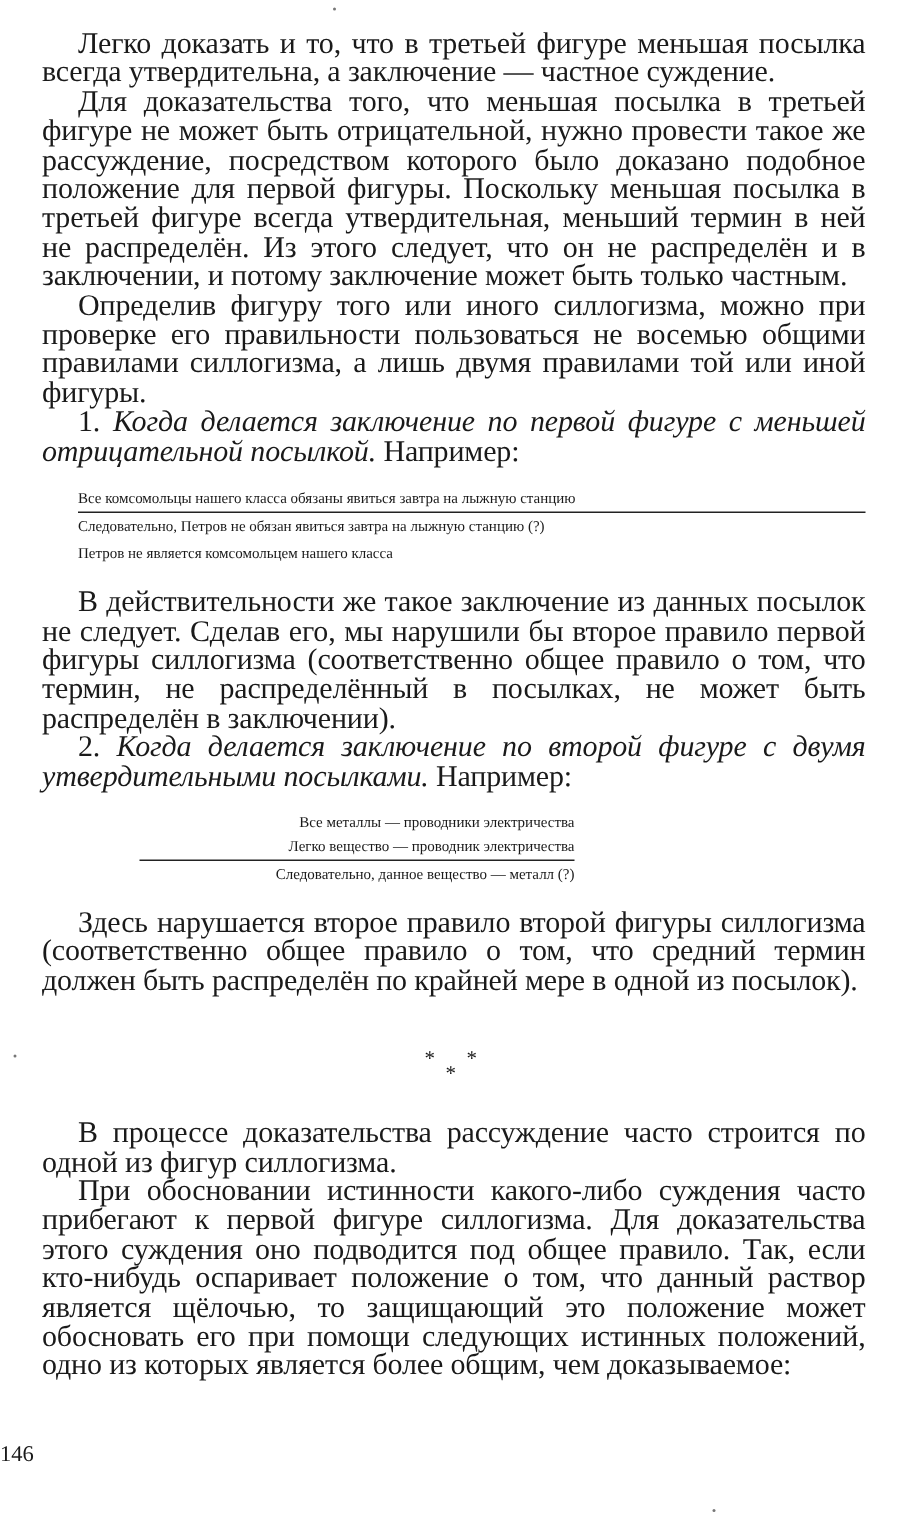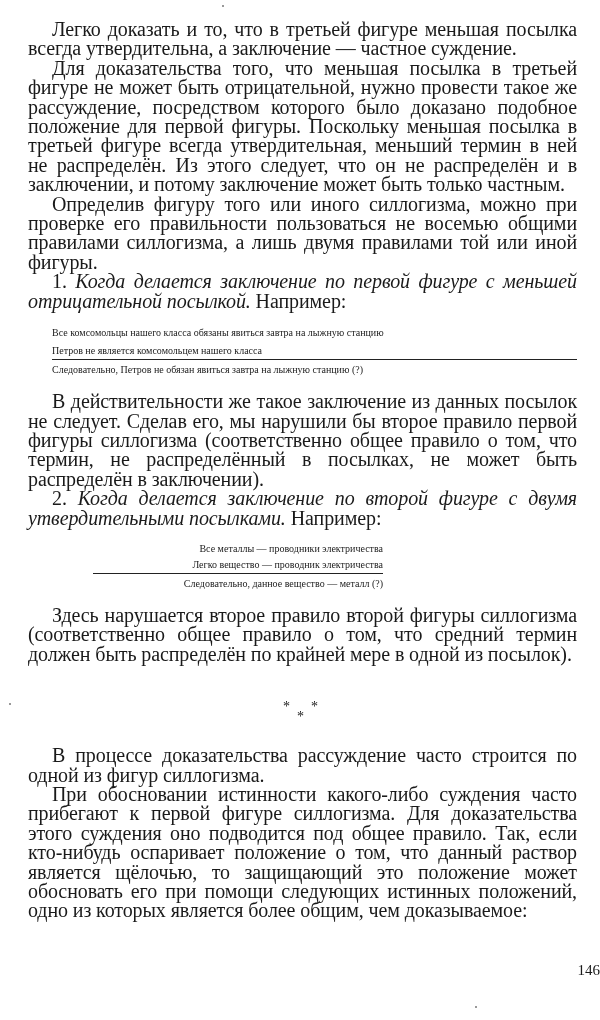--- a/index.html
+++ b/index.html
@@ -22,37 +22,37 @@
     .syl1 .l1 { text-indent: 24px; text-align: justify; text-align-last: left; }
     .syl1 .row { padding-left: 24px; }
     .rule { border-top: 1px solid #222; }
     .syl2 { margin: 13px 0 0 65px; width: 290px; text-align: right; }
     .after { margin-top: 14px; }
     .stars {
       text-align: center; font-size: 14px; line-height: 10px;
       margin: 38px 0 20px 0; position: relative; height: 24px;
     }
     .stars span { position: absolute; }
-    .pageno { position: absolute; left: 0; width: 600px; top: 962px; text-align: right; font-size: 15px; }
+    .pageno { position: absolute; left: 0; width: 600px; top: 962px; text-align: left; font-size: 15px; }
     .spot { position: absolute; width: 2px; height: 2px; background: #777; border-radius: 1px; }
   </style>
 </head>
 <body>
 
 <div class="page">
   <p class="p">Легко доказать и то, что в третьей фигуре меньшая посылка всегда утвердительна, а заключение — частное суждение.</p>
   <p class="p">Для доказательства того, что меньшая посылка в третьей фигуре не может быть отрицательной, нужно провести такое же рассуждение, посредством которого было доказано подобное положение для первой фигуры. Поскольку меньшая посылка в третьей фигуре всегда утвердительная, меньший термин в ней не распределён. Из этого следует, что он не распределён и в заключении, и потому заключение может быть только частным.</p>
   <p class="p">Определив фигуру того или иного силлогизма, можно при проверке его правильности пользоваться не восемью общими правилами силлогизма, а лишь двумя правилами той или иной фигуры.</p>
 
   <p class="p"><span>1.</span> <span class="i">Когда делается заключение по первой фигуре с меньшей отрицательной посылкой.</span><span> Например:</span></p>
 
   <div class="syl syl1">
     <div class="l1">Все комсомольцы нашего класса обязаны явиться завтра на лыжную станцию</div>
+    <div class="row rule" style="margin-left:24px; padding-left:0; padding-top:2px">Следовательно, Петров не обязан явиться завтра на лыжную станцию (?)</div>
     <div class="row" style="margin-top:2px">Петров не является комсомольцем нашего класса</div>
-    <div class="row rule" style="margin-left:24px; padding-left:0; padding-top:2px">Следовательно, Петров не обязан явиться завтра на лыжную станцию (?)</div>
   </div>
 
   <p class="p after">В действительности же такое заключение из данных посылок не следует. Сделав его, мы нарушили бы второе правило первой фигуры силлогизма (соответственно общее правило о том, что термин, не распределённый в посылках, не может быть распределён в заключении).</p>
 
   <p class="p"><span>2.</span> <span class="i">Когда делается заключение по второй фигуре с двумя утвердительными посылками.</span><span> Например:</span></p>
 
   <div class="syl syl2">
     <div>Все металлы — проводники электричества</div>
     <div>Легко вещество — проводник электричества</div>
     <div class="rule" style="padding-top:2px">Следовательно, данное вещество — металл (?)</div>

